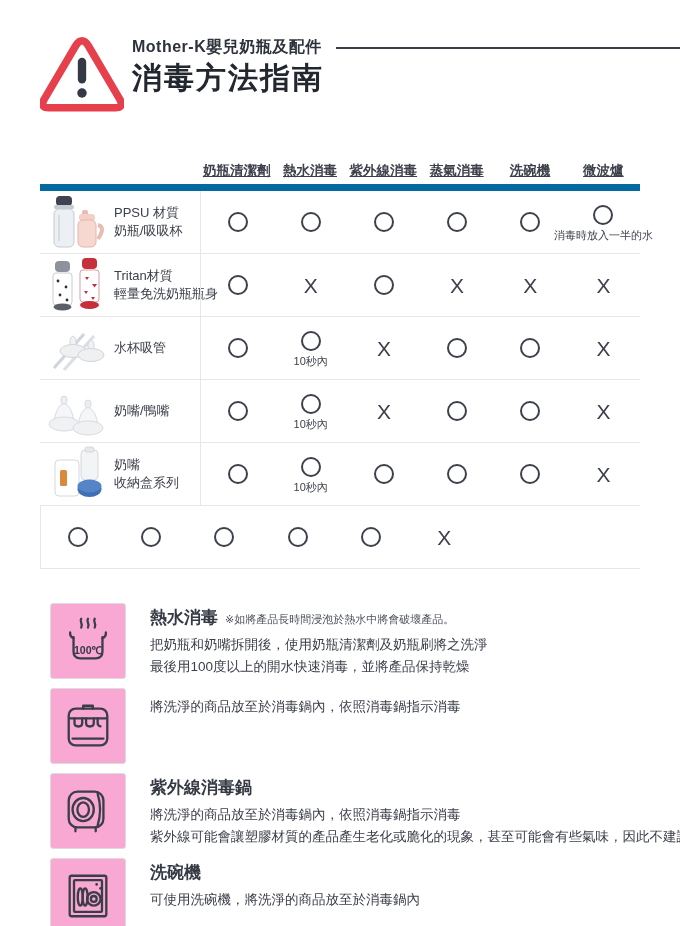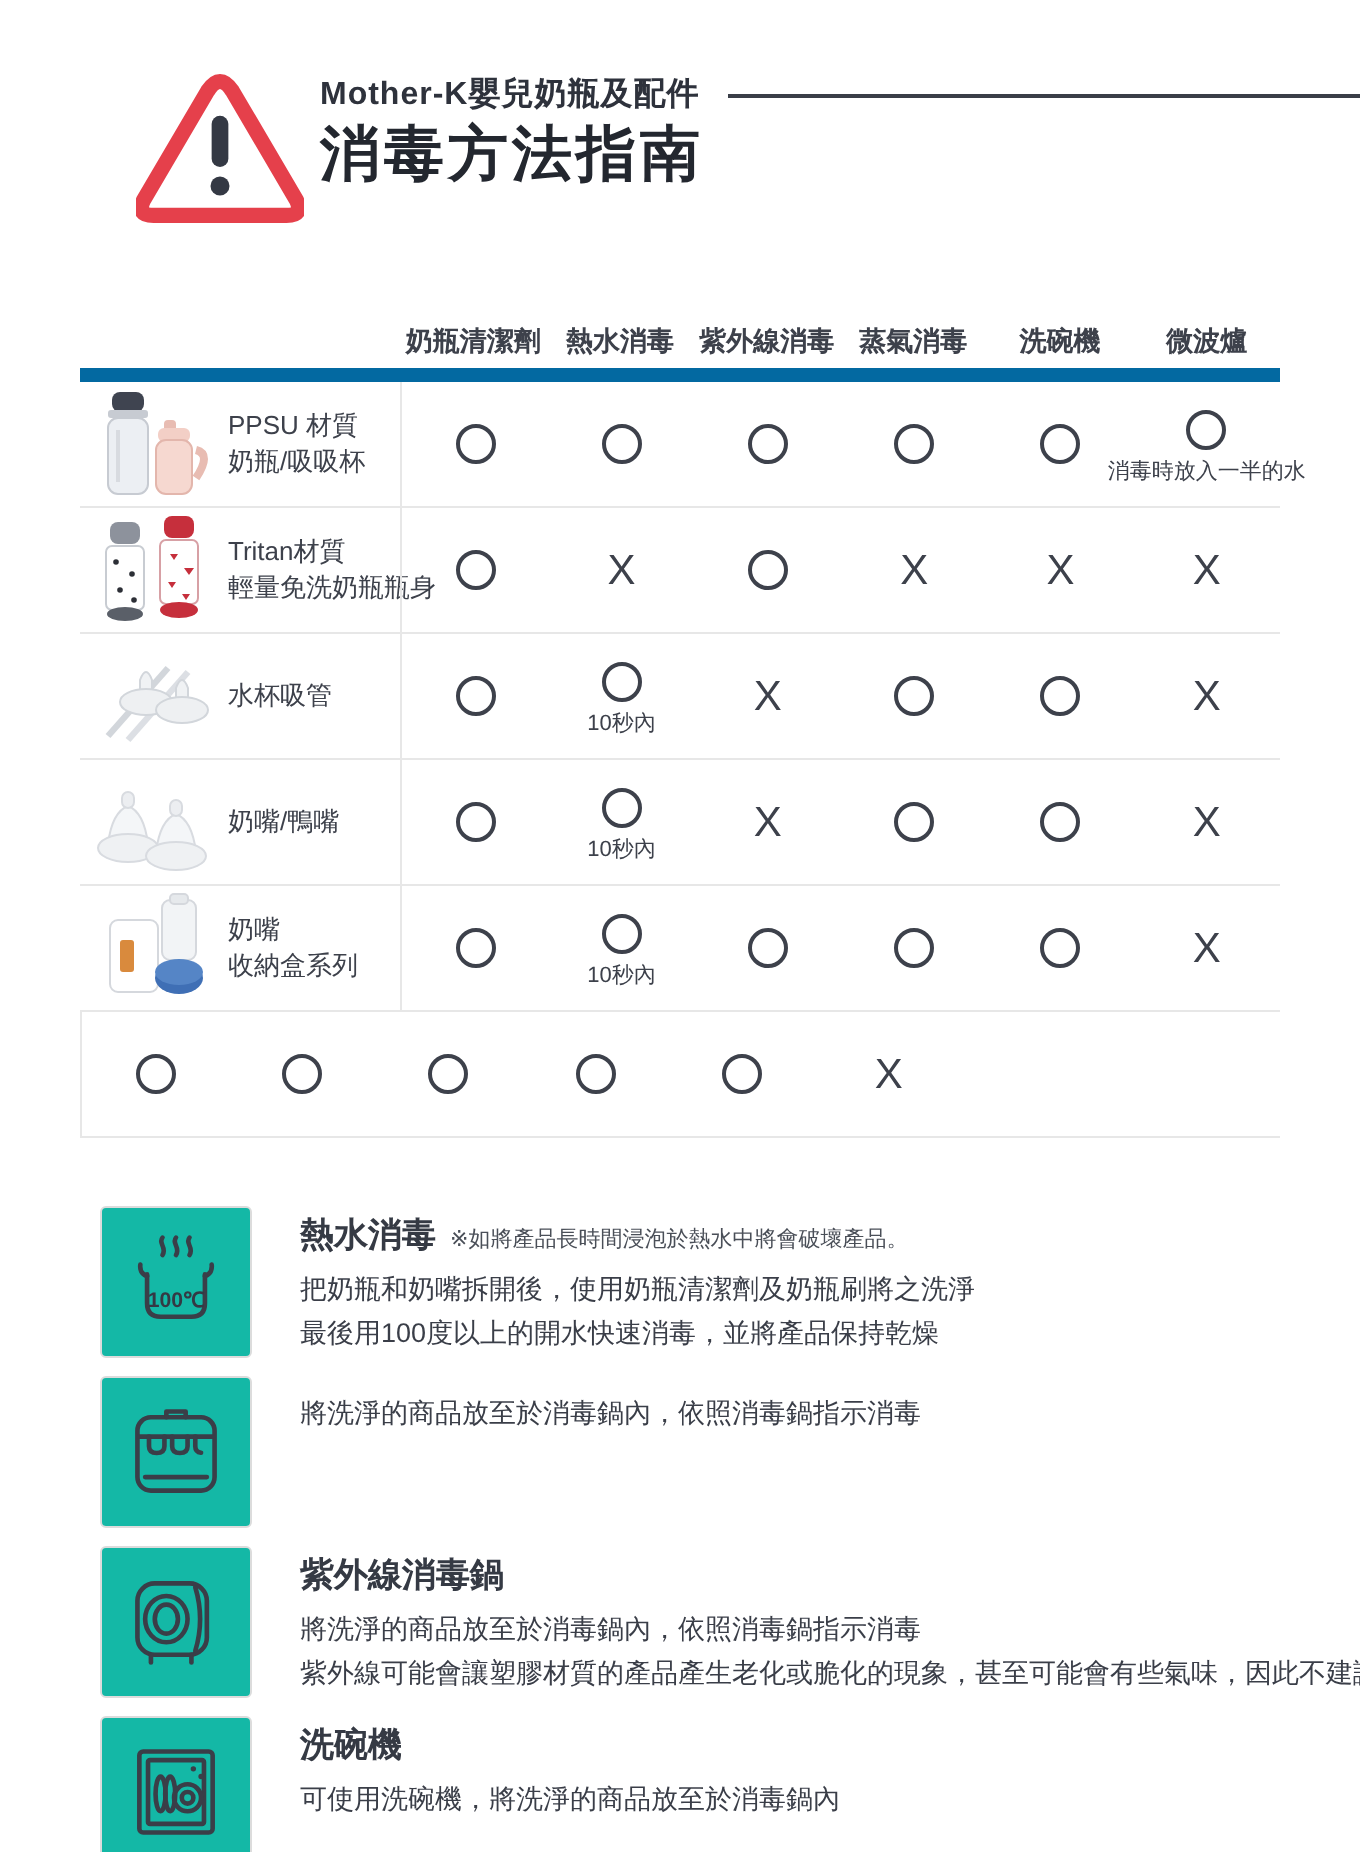--- a/index.html
+++ b/index.html
@@ -1,50 +1,50 @@
 <!DOCTYPE html>
 <html><head>
 <meta charset="utf-8">
 <style>
   html,body { margin:0; padding:0; background:#ffffff; }
   body { width:680px; height:926px; font-family:"Liberation Sans","DejaVu Sans",sans-serif; color:#3a3e48; }
   .page { position:relative; width:680px; height:926px; overflow:hidden; background:#fff; }
 
   
-  .header { display:flex; align-items:flex-start; padding:36px 0 0 68px; }
+  .header { display:flex; align-items:flex-start; padding:36px 0 0 40px; }
   .warning-wrap { width:84px; flex:0 0 auto; }
   .header-text { flex:1; margin-left:8px; min-width:0; }
   .subtitle-row { display:flex; align-items:center; margin-top:1px; }
   .subtitle { font-size:16px; font-weight:700; color:#2e323c; letter-spacing:.5px; white-space:nowrap; }
   .subtitle-rule { flex:1; height:2px; background:#3a3e48; margin-left:14px; }
   .page-title { margin:3px 0 0; font-size:30px; font-weight:700; color:#23272f; letter-spacing:2px; line-height:1.15; }
 
   
   .steriltable { margin:46px 40px 0 40px; width:600px; }
   .thead { display:flex; height:26px; align-items:center; }
   .pspacer { width:160px; flex:0 0 auto; }
-  .marks-header { width:440px; display:grid; grid-template-columns:repeat(6,1fr); }
+  .marks-header { width:440px; display:grid; grid-template-columns:repeat(6,1fr);text-decoration:underline; }
   .col-header { text-align:center; font-size:13.5px; font-weight:600; color:#3d414b; white-space:nowrap; }
   .tbody { border-top:7px solid #0369a1; }
   .trow { display:flex; height:62px; border-bottom:1px solid #e7e7e7; }
   .product-cell { width:160px; flex:0 0 auto; display:flex; align-items:center; }
   .product-image { width:74px; flex:0 0 auto; display:flex; justify-content:center; align-items:center; }
   .product-label { font-size:13px; line-height:1.4; color:#3d414b; }
   .product-label .lbl-line { white-space:nowrap; }
   .marks { width:440px; display:grid; grid-template-columns:repeat(6,1fr); border-left:1px solid #e7e7e7; }
   .mark-cell { position:relative; display:flex; align-items:center; justify-content:center;text-align:center; }
   .mark-o { width:20px; height:20px; border:2px solid #3d414b; border-radius:50%; box-sizing:border-box; background:#fff; }
   .mark-x { font-size:21px; font-weight:400; color:#3d414b; line-height:1; }
   .mark-cell.has-note .mark-o, .mark-cell.has-note .mark-x { transform:translateY(-7px); }
   .cell-note { position:absolute; top:calc(50% + 6px); left:50%; transform:translateX(-50%); white-space:nowrap; font-size:11px; color:#3d414b; }
 
   
   .methods { margin:34px 30px 0 50px; }
   .method { display:flex; margin-bottom:9px; }
-  .method-icon-box { width:74px; height:74px; flex:0 0 auto; border:1px solid #dcdcdc; border-radius:3px; background:#14b8a6; display:flex; align-items:center; justify-content:center; }
+  .method-icon-box { width:74px; height:74px; flex:0 0 auto; border:1px solid #dcdcdc; border-radius:3px; background:#f9a8d4; display:flex; align-items:center; justify-content:center; }
   .method-text { margin-left:24px; padding-top:3px; min-width:0; }
   .method-title-row { display:flex; align-items:baseline; }
   .method-title { font-size:17px; font-weight:700; color:#353a44; white-space:nowrap; }
   .method-note { font-size:11px; color:#4a4f58; margin-left:7px; white-space:nowrap; }
   .method-line { font-size:13.5px; color:#3a3e48; line-height:1.55; margin-top:1px; white-space:nowrap; }
   .method-lines { margin-top:6px; }
 
   svg { display:block; }
 </style>
 </head>

